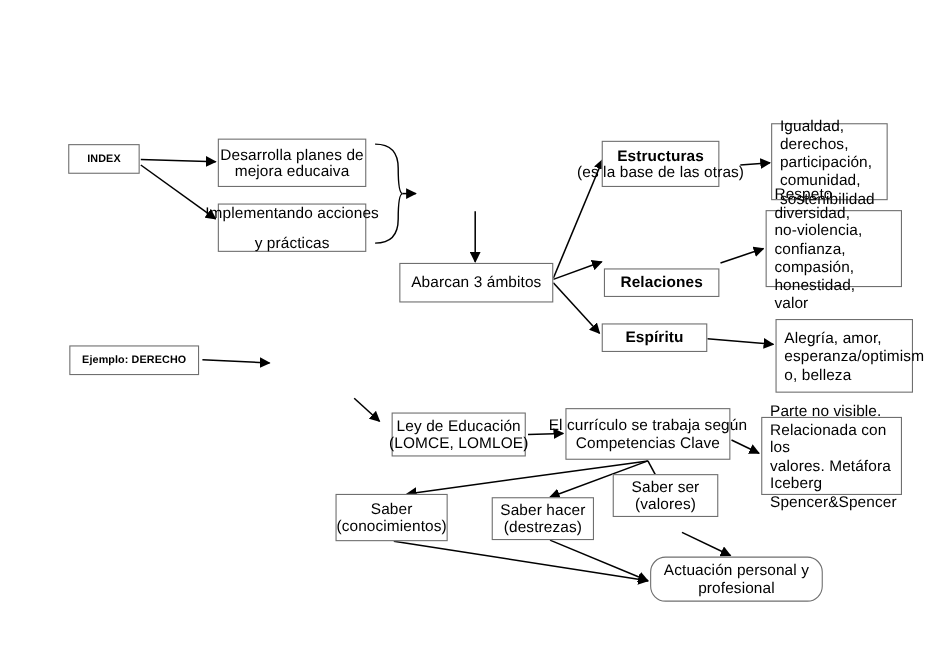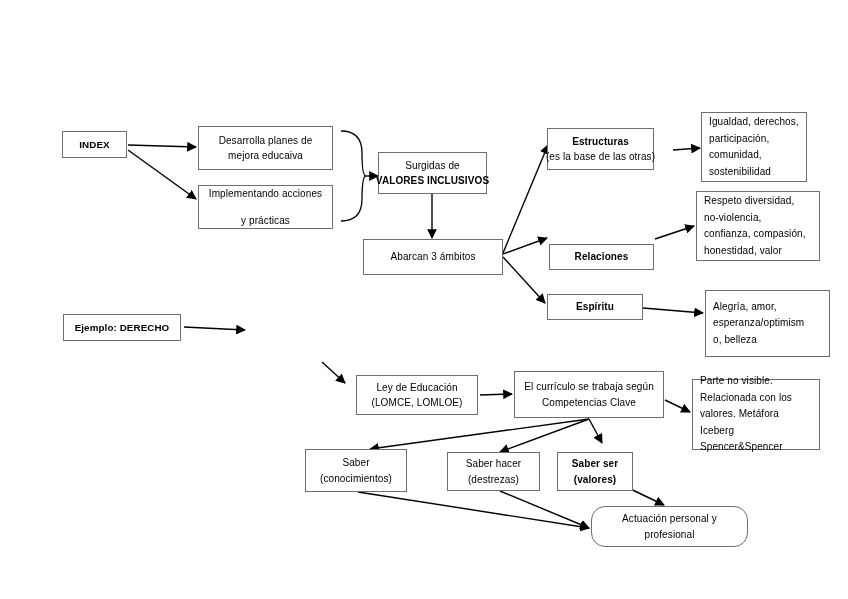--- a/index.html
+++ b/index.html
@@ -28,21 +28,21 @@
     position: absolute;
     box-sizing: border-box;
     border: 1.1px solid #6f6f6f;
     background: #ffffff;
     display: flex;
     flex-direction: column;
     align-items: center;
     justify-content: center;
     text-align: center;
     color: #000000;
-    font-size: 10px;
+    font-size: 14px;
     line-height: 15.5px;
     letter-spacing: .1px;
     padding: 2px 4px;
     z-index: 2;
   }
   .node .ln { display: block; white-space: nowrap; }
   .node.bold { font-weight: bold; font-size: 9.8px; }
   .node .ln.b { font-weight: bold; }
   .node.listbox {
     align-items: flex-start;
@@ -96,24 +96,20 @@
   <div class="node" style="left:198px; top:126px; width:135px; height:44px;">
     <span class="ln">Desarrolla planes de</span>
     <span class="ln">mejora educaiva</span>
   </div>
 
   <div class="node" style="left:198px; top:185px; width:135px; height:44px;gap:11px;">
     <span class="ln">Implementando acciones</span>
     <span class="ln">y prácticas</span>
   </div>
 
-  <div class="node" style="left:378px; top:152px; width:109px; height:42px;">
-    <span class="ln">Surgidas de</span>
-    <span class="ln b">VALORES INCLUSIVOS</span>
-  </div>
 
   <div class="node" style="left:363px; top:239px; width:140px; height:36px;">
     <span class="ln">Abarcan 3 ámbitos</span>
   </div>
 
   <div class="node" style="left:547px; top:128px; width:107px; height:42px;">
     <span class="ln b">Estructuras</span>
     <span class="ln">(es la base de las otras)</span>
   </div>
 
@@ -170,21 +166,21 @@
   <div class="node" style="left:305px; top:449px; width:102px; height:43px;">
     <span class="ln">Saber</span>
     <span class="ln">(conocimientos)</span>
   </div>
 
   <div class="node" style="left:447px; top:452px; width:93px; height:39px;">
     <span class="ln">Saber hacer</span>
     <span class="ln">(destrezas)</span>
   </div>
 
-  <div class="node" style="left:557px; top:452px; width:76px; height:39px;font-weight:bold;">
+  <div class="node" style="left:557px; top:431px; width:96px; height:39px;">
     <span class="ln">Saber ser</span>
     <span class="ln">(valores)</span>
   </div>
 
   <div class="node" style="left:591px; top:506px; width:157px; height:41px;border-radius:14px;">
     <span class="ln">Actuación personal y</span>
     <span class="ln">profesional</span>
   </div>
 
 </div>

